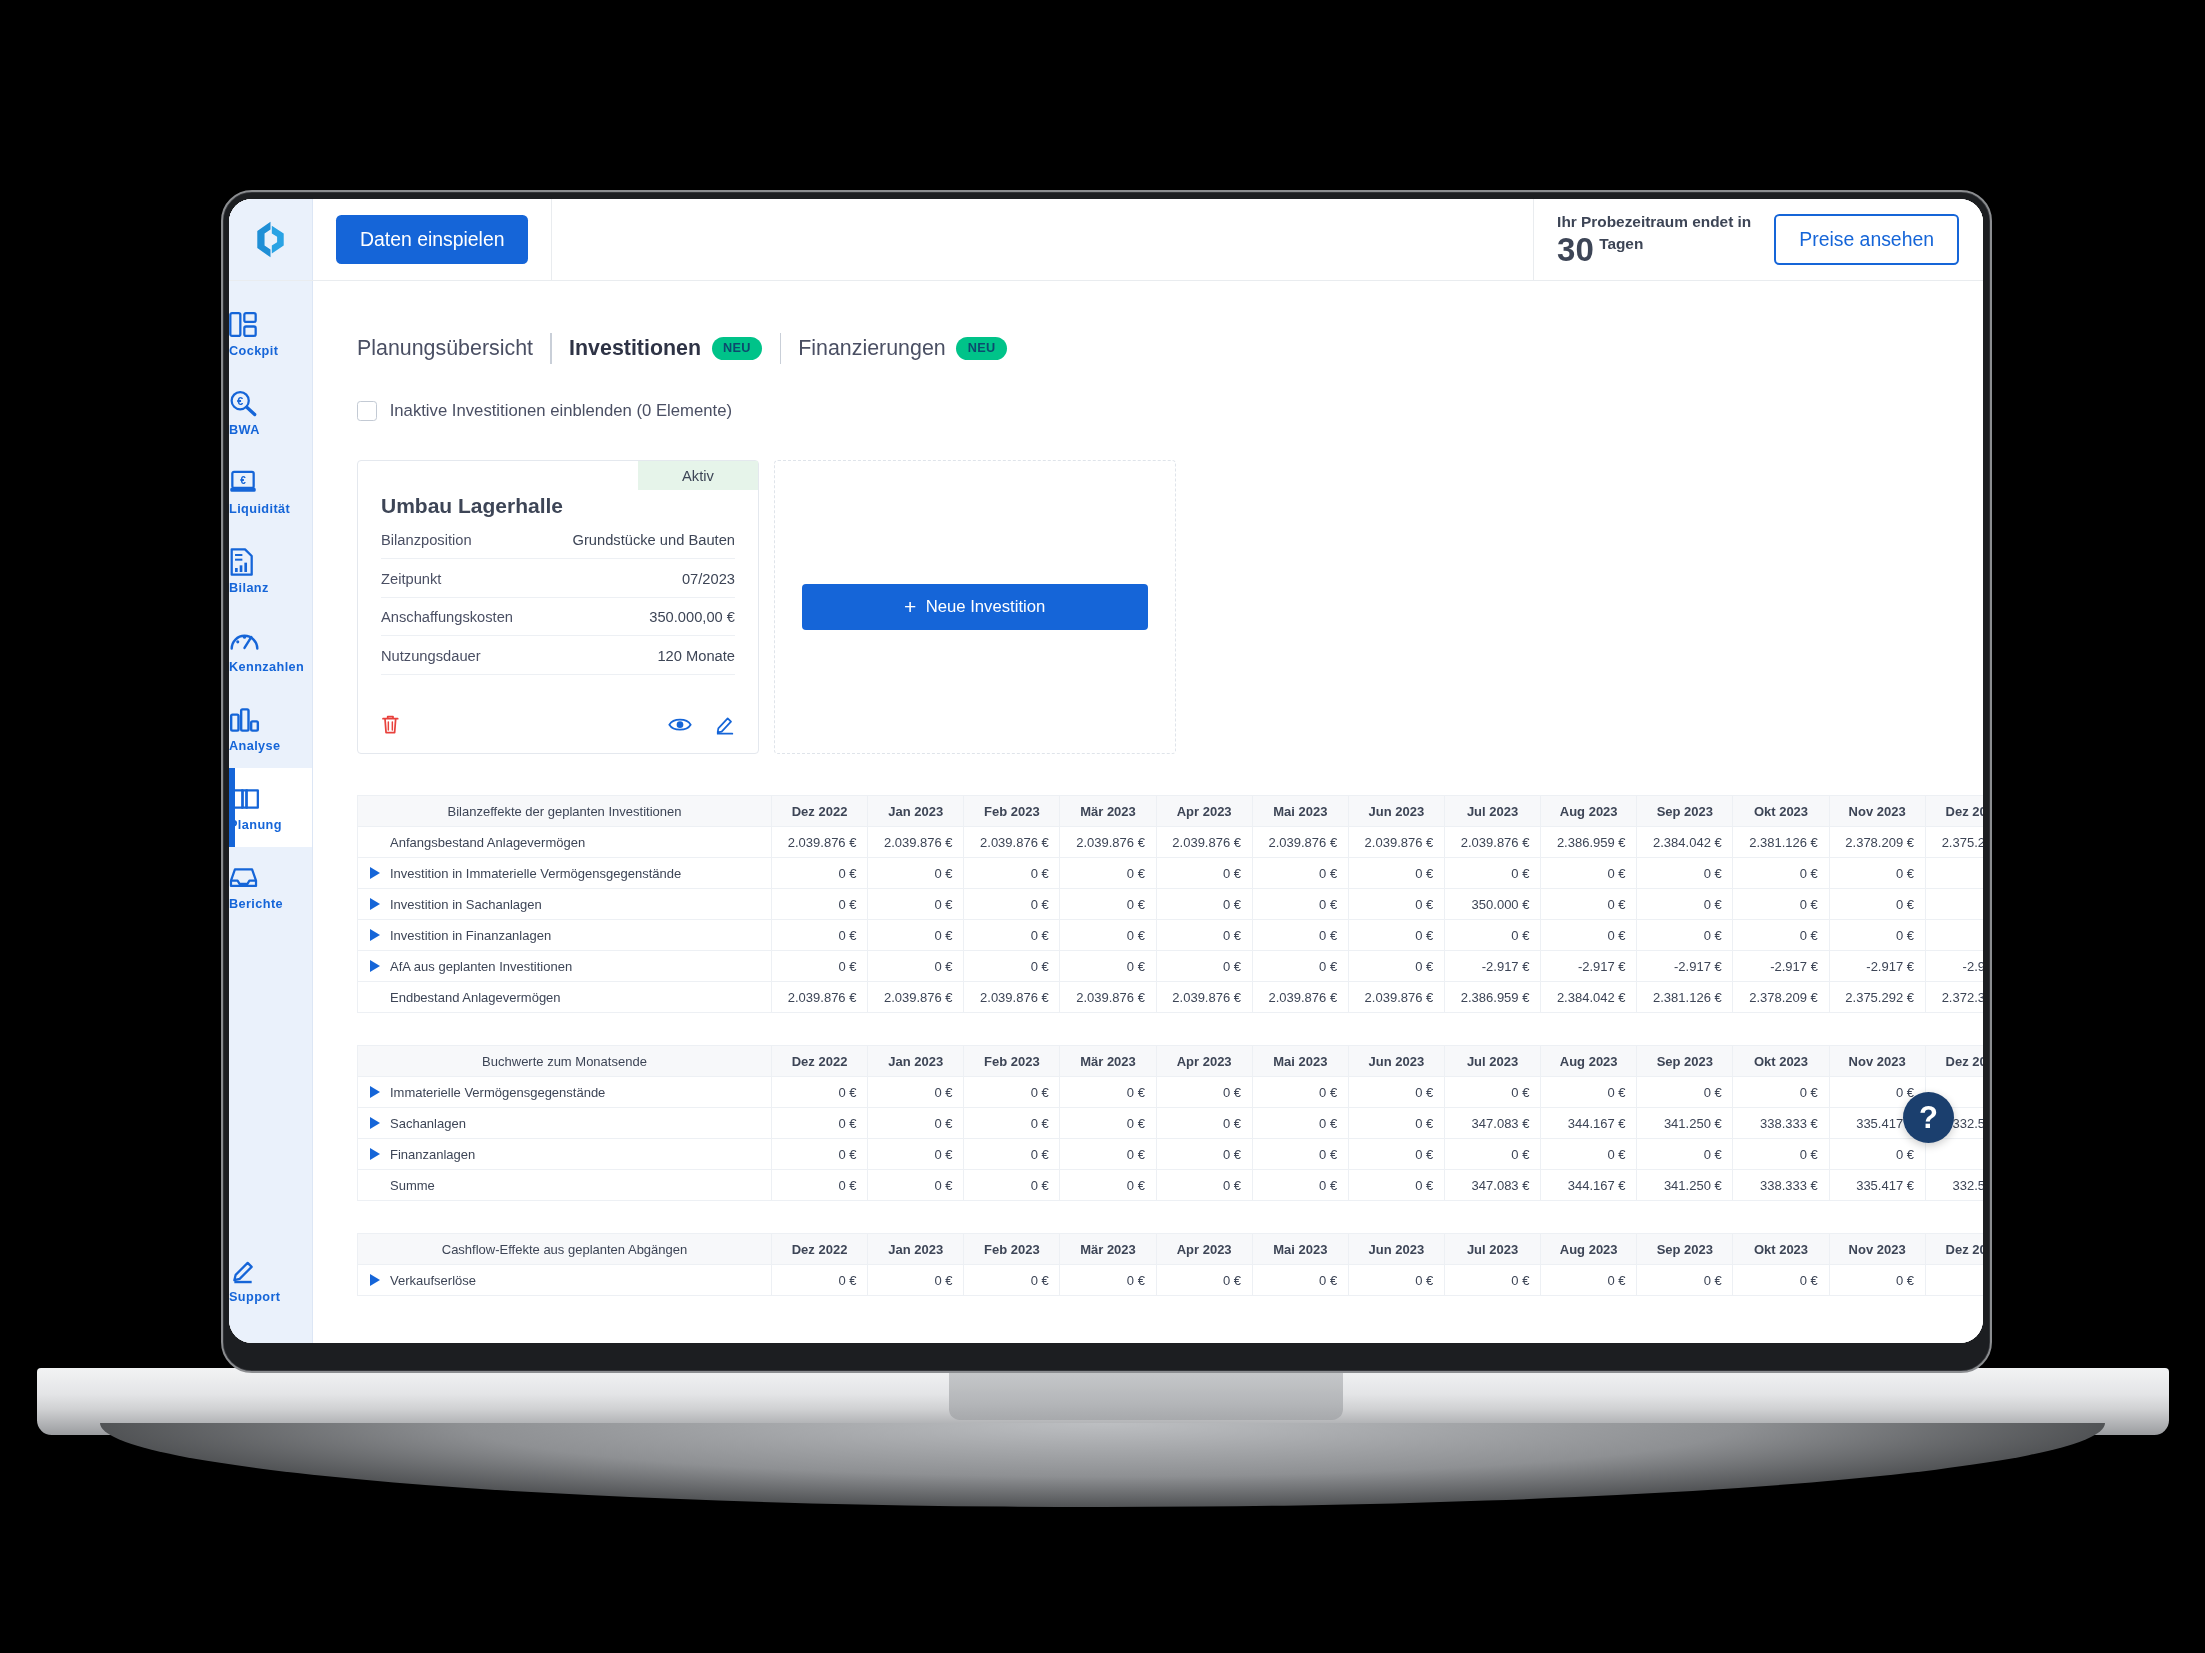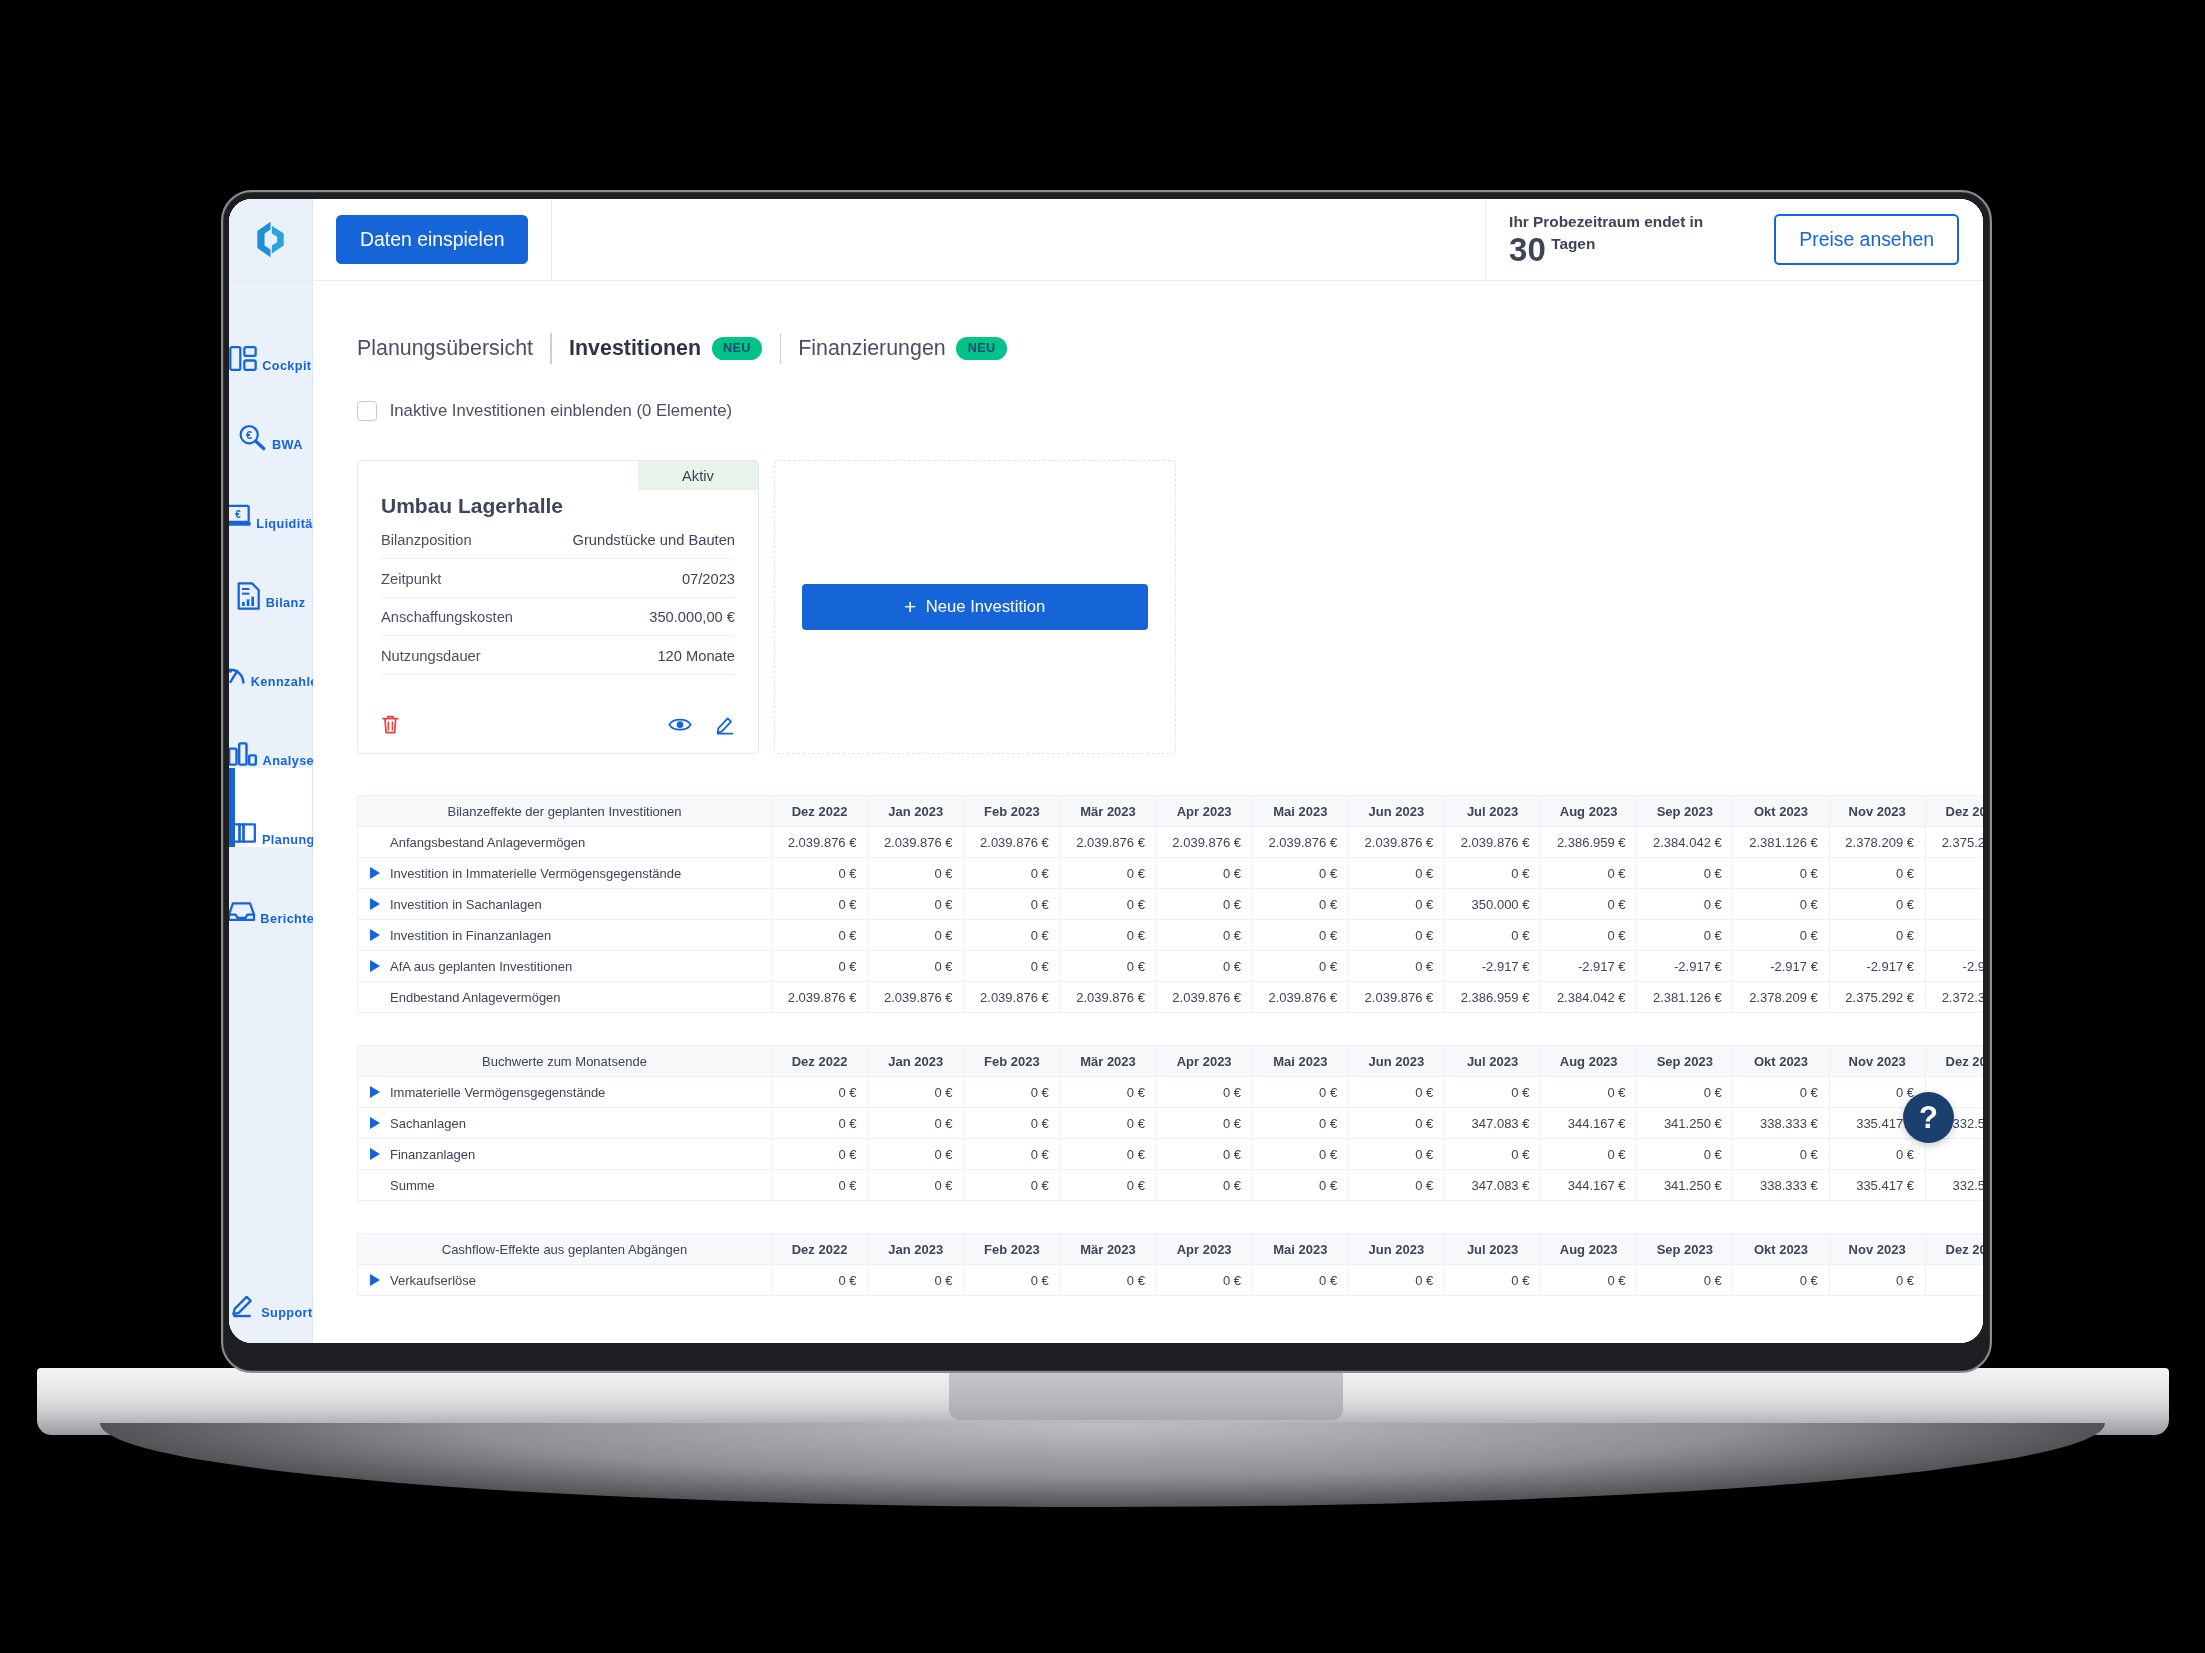--- a/index.html
+++ b/index.html
@@ -101,21 +101,21 @@
   .spinner { display:flex; flex-direction:column; gap:4px; align-items:center; }
   .spinner i {
     display:block; width:0;height:0;
     border-left:6px solid transparent;border-right:6px solid transparent;
   }
   .spinner i.up { border-bottom: 7.4px solid #adb5bd; }
   .spinner i.dn { border-top: 7.4px solid #adb5bd; }
 
   #spacer-seg { flex: 1 1 auto; border-right: 1.3px solid #e9ecef; }
 
-  #trial-seg { padding: 0 24px 0 23px; align-items: center; border-right: none; gap: 48px; }
+  #trial-seg { padding: 0 24px 0 23px; align-items: center; border-right: none; }
   #trial-text { padding-right: 23px; }
   #trial-line1 { font-size: 15.4px; font-weight: bold; color: #3d4556; white-space: nowrap; }
   #trial-line2 { display: flex; align-items: flex-start; gap: 5.3px; margin-top: 1.3px; }
   #trial-days { font-size: 33px; font-weight: bold; color: #3d4556; line-height: 1; }
   #trial-unit { font-size: 15.4px; font-weight: bold; color: #3d4556; margin-top: 2px; }
   #btn-preise {
     background: #fff; color: #1565d8;
     border: 2px solid #1565d8; border-radius: 5.3px;
     font-size: 19.4px; padding: 12px 23px;
     font-family: "Liberation Sans", sans-serif; cursor: pointer; white-space: nowrap;
@@ -135,22 +135,22 @@
   #sidebar {
     width: 84px; flex: 0 0 84px;
     background: #eaf1fb;
     border-right: 0.7px solid #dce6f5;
     display: flex; flex-direction: column;
     padding-top: 13.4px;
   }
   .nav-item {
     position: relative;
     height: 79px;
-    display: flex; flex-direction: row;
-    align-items: flex-end; justify-content: center;
+    display: flex; flex-direction: column;
+    align-items: flex-start; justify-content: center;
     gap: 4.7px; cursor: pointer;
   }
   .nav-item .ico { height: 29px; display:flex; align-items:center; justify-content:center; }
   .nav-item .lbl {
     font-size: 12.7px; font-weight: bold; color: #1565d8;
     letter-spacing: 0.4px; white-space: nowrap;
   }
   .nav-item.active { background: #fff; }
   .nav-item.active::before {
     content:""; position:absolute; left:0; top:0; bottom:0; width: 6px; background:#1565d8;

